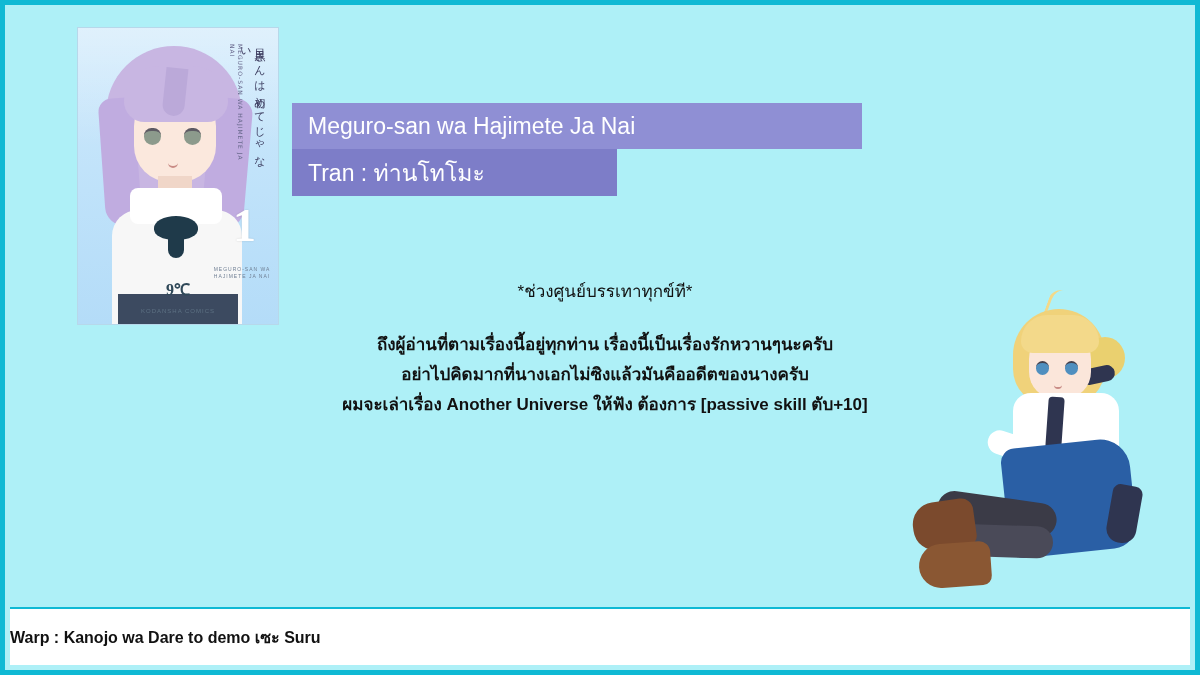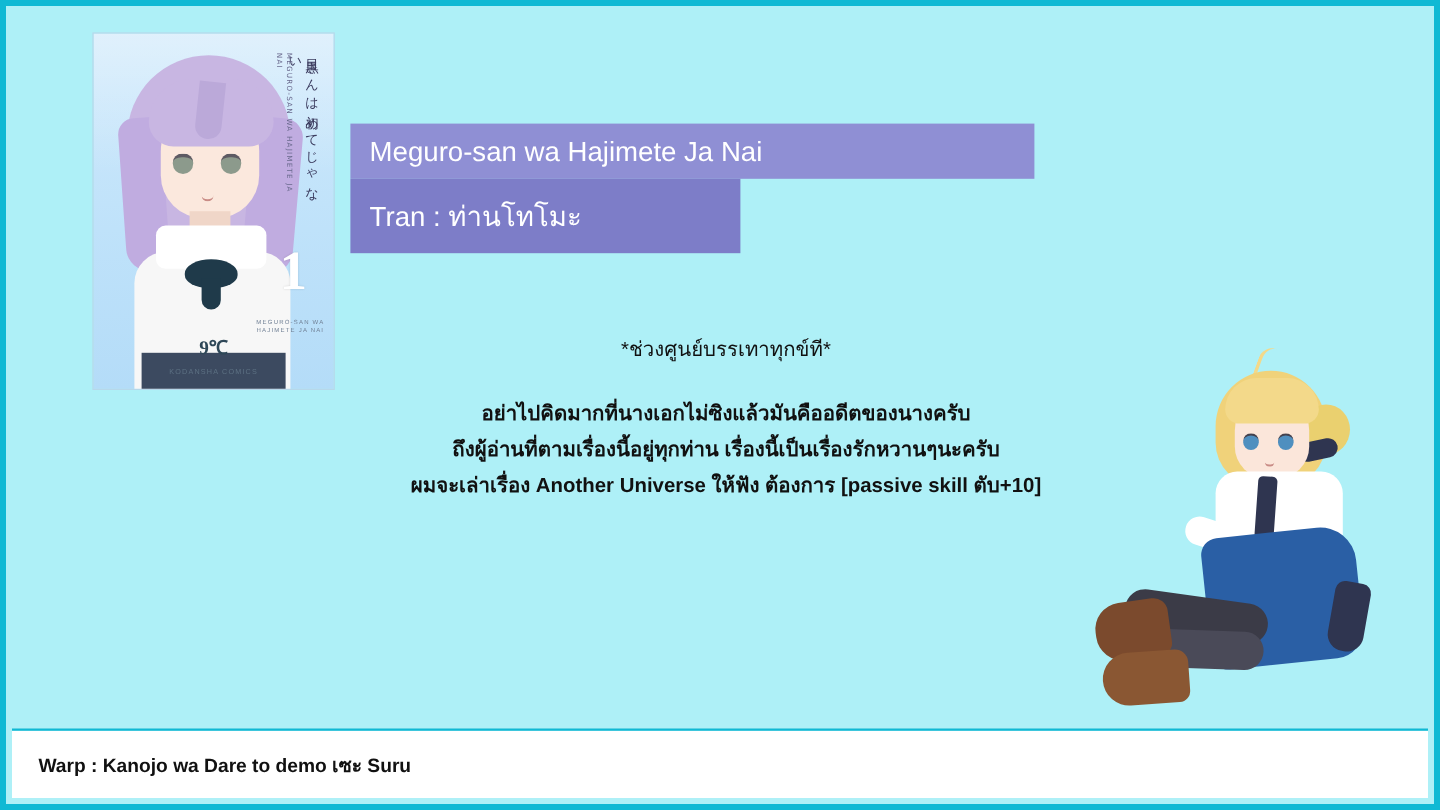--- a/index.html
+++ b/index.html
@@ -222,21 +222,21 @@
     color: #ffffff;
     font-size: 23px;
     padding-left: 16px;
     font-family: "Liberation Sans", sans-serif;
   }
   .trans-banner {
     position: absolute;
     left: 287px;
     top: 144px;
     width: 325px;
-    height: 62px;
+    height: 47px;
     background: #7d7dc8;
     display: flex;
     align-items: center;
   }
   .trans-banner .txt {
     color: #ffffff;
     font-size: 23px;
     padding-left: 16px;
     font-family: "Liberation Sans", "DejaVu Sans", sans-serif;
   }
@@ -275,21 +275,20 @@
     height: 56px;
     background: #ffffff;
     border-top: 2px solid #0fb9d4;
     display: flex;
     align-items: center;
   }
   .bottom-bar .txt {
     color: #111111;
     font-size: 16px;
     font-weight: bold;
-    padding-left: 22px;
     font-family: "Liberation Sans", "DejaVu Sans", sans-serif;
   }
 
   
   .saber {
     position: absolute;
     right: 10px;
     bottom: 55px;
     width: 290px;
     height: 330px;
@@ -461,22 +460,22 @@
     <span class="txt">Meguro-san wa Hajimete Ja Nai</span>
   </div>
 
   <div class="trans-banner">
     <span class="txt">Tran : ท่านโทโมะ</span>
   </div>
 
   <div class="body-text">
     <div class="note-line">*ช่วงศูนย์บรรเทาทุกข์ที*</div>
     <div class="para">
+      <div>ถึงผู้อ่านที่ตามเรื่องนี้อยู่ทุกท่าน เรื่องนี้เป็นเรื่องรักหวานๆนะครับ</div>
       <div>อย่าไปคิดมากที่นางเอกไม่ซิงแล้วมันคืออดีตของนางครับ</div>
-      <div>ถึงผู้อ่านที่ตามเรื่องนี้อยู่ทุกท่าน เรื่องนี้เป็นเรื่องรักหวานๆนะครับ</div>
       <div>ผมจะเล่าเรื่อง Another Universe ให้ฟัง ต้องการ [passive skill ตับ+10]</div>
     </div>
   </div>
 
   <div class="saber">
     <div class="s-ahoge"></div>
     <div class="s-hair-back"></div>
     <div class="s-bun"></div>
     <div class="s-bun-ribbon"></div>
     <div class="s-face"></div>

